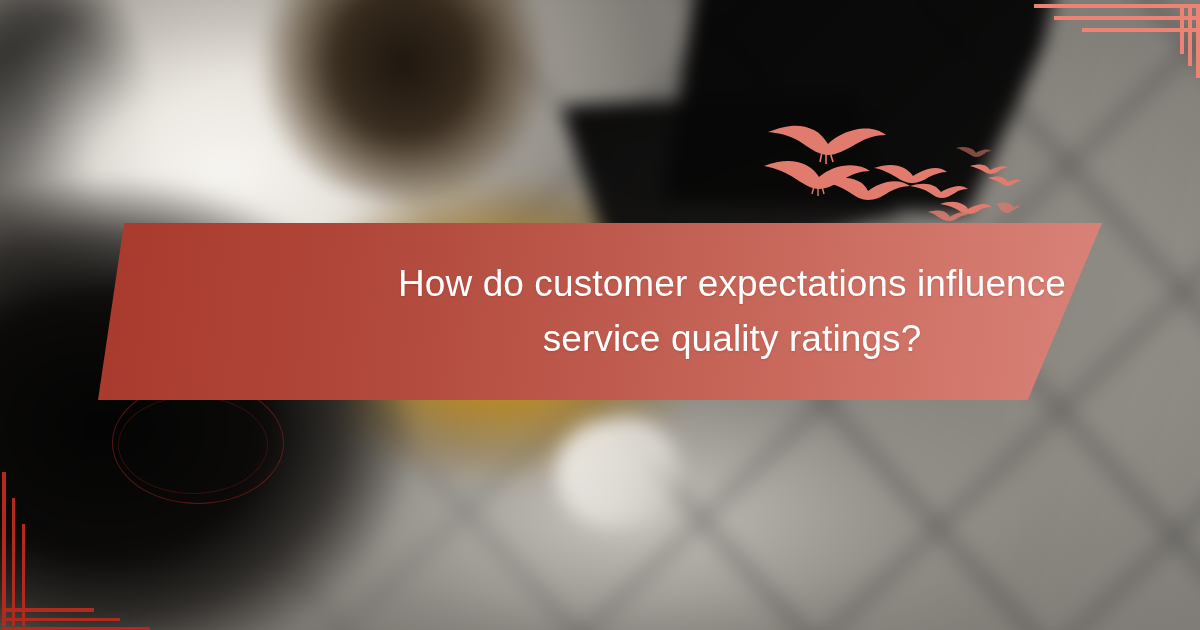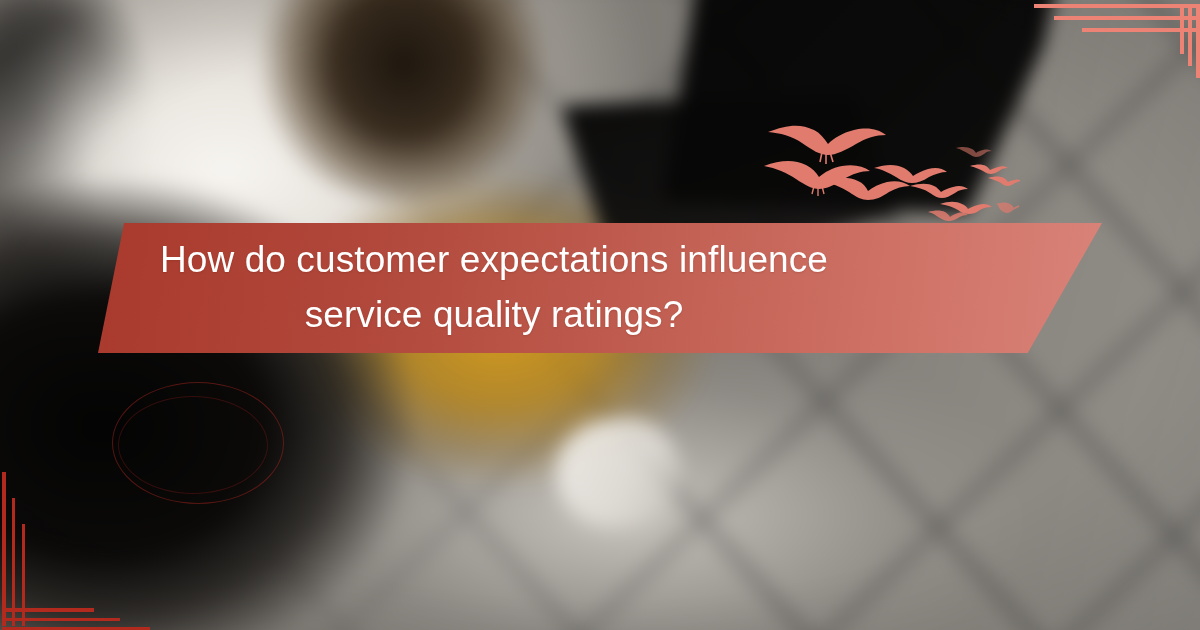--- a/index.html
+++ b/index.html
@@ -151,26 +151,26 @@
   }
   .corner-tr { right: 0; top: 0; width: 168px; height: 78px; }
   .corner-bl { left: 0; bottom: 0; width: 168px; height: 172px; }
 
   
   .banner {
     position: absolute;
     left: 98px;
     top: 223px;
     width: 1004px;
-    height: 130px;
+    height: 177px;
     background: linear-gradient(96deg, #a93a2d 0%, #b0473a 26%, #c05e51 55%, #cf7165 78%, #d98379 100%);
     clip-path: polygon(2.6% 0%, 100% 0%, 92.6% 100%, 0% 100%);
     display: flex;
     flex-direction: column;
-    align-items: flex-start;
+    align-items: flex-end;
     justify-content: center;
   }
   .banner-title {
     color: #ffffff;
     font-size: 37px;
     line-height: 1.48;
     font-weight: 400;
     text-align: center;
     letter-spacing: 0.1px;
     max-width: 740px;

